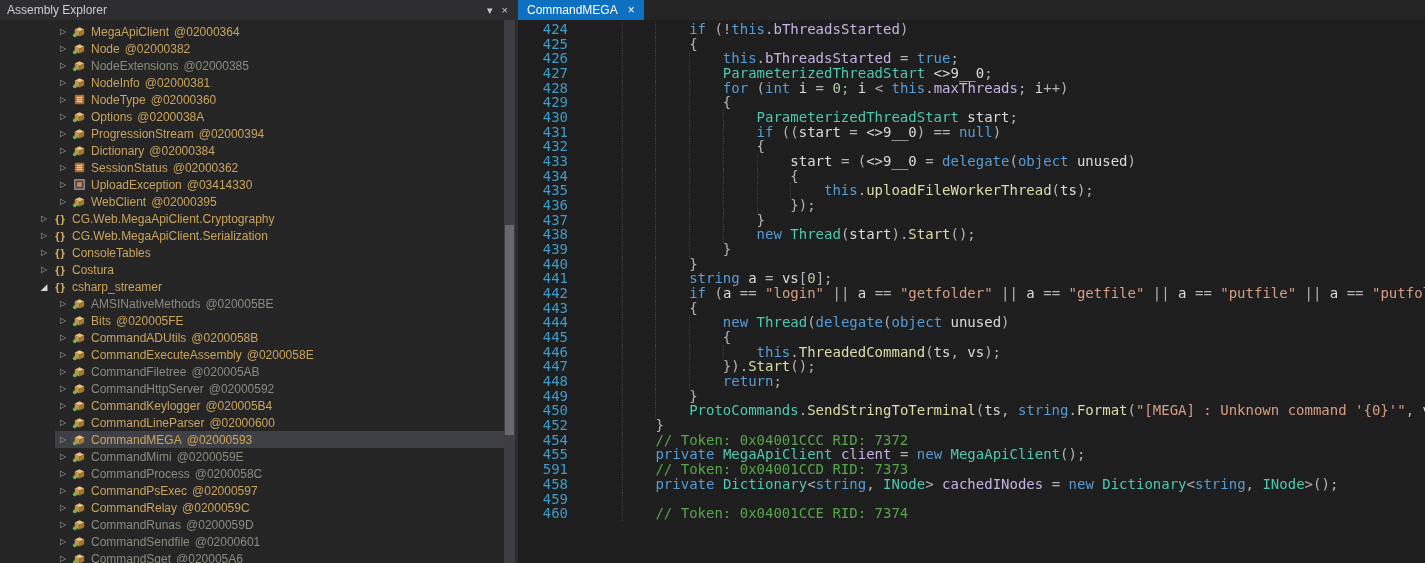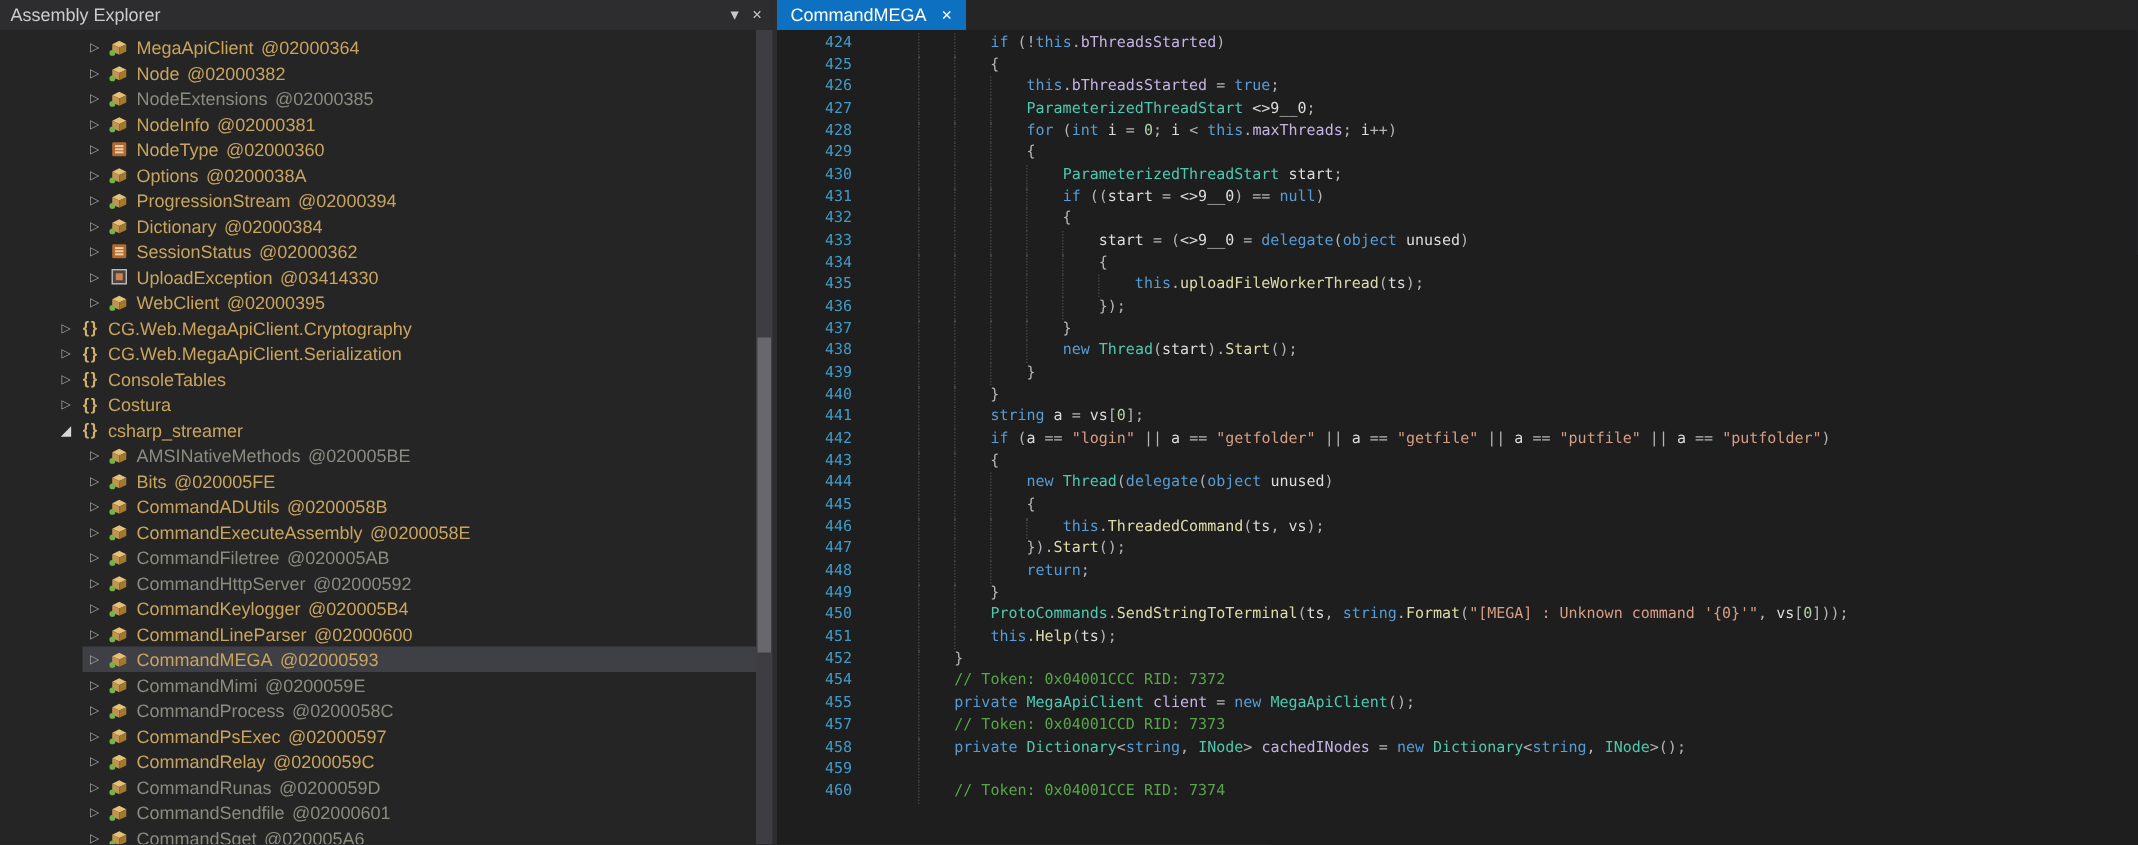--- a/index.html
+++ b/index.html
@@ -30,21 +30,21 @@
   .vscroll .thumb{position:absolute;left:1px;right:1px;top:205px;height:210px;background:#68686c}
 
   
   .right{flex:1;display:flex;flex-direction:column;background:#1e1e1e;min-width:0}
   .tabstrip{height:20px;background:#252526;display:flex;flex-shrink:0}
   .tab{background:#0e70c1;color:#ffffff;font-size:12px;display:flex;
     align-items:center;padding:0 9px}
   .tab-label{margin-right:10px}
   .tab-close{font-size:12px;cursor:default}
 
-  .code{flex:1;font-family:"DejaVu Sans Mono",monospace;font-size:10px;
+  .code{flex:1;font-family:"DejaVu Sans Mono",monospace;font-size:14px;
     line-height:14.68px;padding-top:2px;overflow:hidden}
   .crow{display:flex;height:14.68px}
   .gutter{width:56px;flex-shrink:0;text-align:right;padding-right:6px;color:#3f9bc8}
   .ltext{flex:1;position:relative;white-space:pre;padding-left:14px;color:#b8b8b8}
   .ltext.caret{outline:1px solid #55554f;outline-offset:-1px}
   .guide{position:absolute;top:0;bottom:0;width:0;border-left:1px dotted #414145}
 
   .tk-k{color:#569cd6}   
   .tk-t{color:#4ec9b0}   
   .tk-m{color:#dcdcaa}   
@@ -569,37 +569,33 @@
         </div>
         <div class="crow">
           <span class="gutter">449</span>
           <span class="ltext"><i class="guide" style="left: calc(4ch + 14px);"></i><i class="guide" style="left: calc(8ch + 14px);"></i><span class="tk-d">            }</span></span>
         </div>
         <div class="crow">
           <span class="gutter">450</span>
           <span class="ltext"><i class="guide" style="left: calc(4ch + 14px);"></i><i class="guide" style="left: calc(8ch + 14px);"></i><span class="tk-d">            </span><span class="tk-t">ProtoCommands</span><span class="tk-d">.</span><span class="tk-m">SendStringToTerminal</span><span class="tk-d">(</span><span class="tk-v">ts</span><span class="tk-d">, </span><span class="tk-k">string</span><span class="tk-d">.</span><span class="tk-m">Format</span><span class="tk-d">(</span><span class="tk-s">"[MEGA] : Unknown command '{0}'"</span><span class="tk-d">, </span><span class="tk-v">vs</span><span class="tk-d">[</span><span class="tk-n">0</span><span class="tk-d">]));</span></span>
         </div>
         <div class="crow">
-          <span class="gutter">451</span>
-          <span class="ltext"><i class="guide" style="left: calc(4ch + 14px);"></i><i class="guide" style="left: calc(8ch + 14px);"></i><span class="tk-d">            </span><span class="tk-k">this</span><span class="tk-d">.</span><span class="tk-m">Help</span><span class="tk-d">(</span><span class="tk-v">ts</span><span class="tk-d">);</span></span>
-        </div>
-        <div class="crow">
           <span class="gutter">452</span>
           <span class="ltext"><i class="guide" style="left: calc(4ch + 14px);"></i><span class="tk-d">        }</span></span>
         </div>
         <div class="crow">
           <span class="gutter">454</span>
           <span class="ltext"><i class="guide" style="left: calc(4ch + 14px);"></i><span class="tk-d">        </span><span class="tk-c">// Token: 0x04001CCC RID: 7372</span></span>
         </div>
         <div class="crow">
           <span class="gutter">455</span>
           <span class="ltext"><i class="guide" style="left: calc(4ch + 14px);"></i><span class="tk-d">        </span><span class="tk-k">private</span><span class="tk-d"> </span><span class="tk-t">MegaApiClient</span><span class="tk-d"> </span><span class="tk-f">client</span><span class="tk-d"> = </span><span class="tk-k">new</span><span class="tk-d"> </span><span class="tk-t">MegaApiClient</span><span class="tk-d">();</span></span>
         </div>
         <div class="crow">
-          <span class="gutter">457</span>
+          <span class="gutter">591</span>
           <span class="ltext"><i class="guide" style="left: calc(4ch + 14px);"></i><span class="tk-d">        </span><span class="tk-c">// Token: 0x04001CCD RID: 7373</span></span>
         </div>
         <div class="crow">
           <span class="gutter">458</span>
           <span class="ltext"><i class="guide" style="left: calc(4ch + 14px);"></i><span class="tk-d">        </span><span class="tk-k">private</span><span class="tk-d"> </span><span class="tk-t">Dictionary</span><span class="tk-d">&lt;</span><span class="tk-k">string</span><span class="tk-d">, </span><span class="tk-t">INode</span><span class="tk-d">&gt; </span><span class="tk-f">cachedINodes</span><span class="tk-d"> = </span><span class="tk-k">new</span><span class="tk-d"> </span><span class="tk-t">Dictionary</span><span class="tk-d">&lt;</span><span class="tk-k">string</span><span class="tk-d">, </span><span class="tk-t">INode</span><span class="tk-d">&gt;();</span></span>
         </div>
         <div class="crow">
           <span class="gutter">459</span>
           <span class="ltext"><i class="guide" style="left: calc(4ch + 14px);"></i></span>
         </div>

